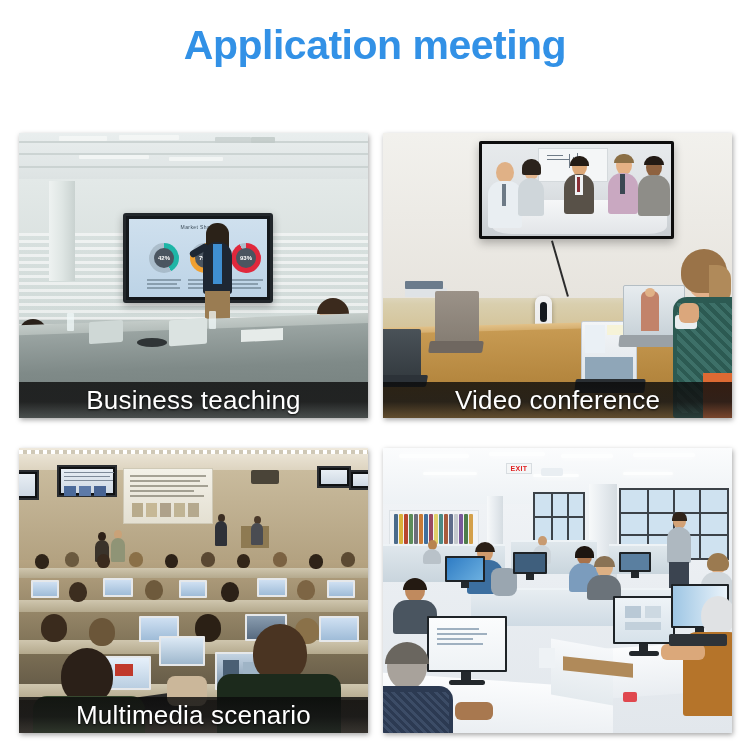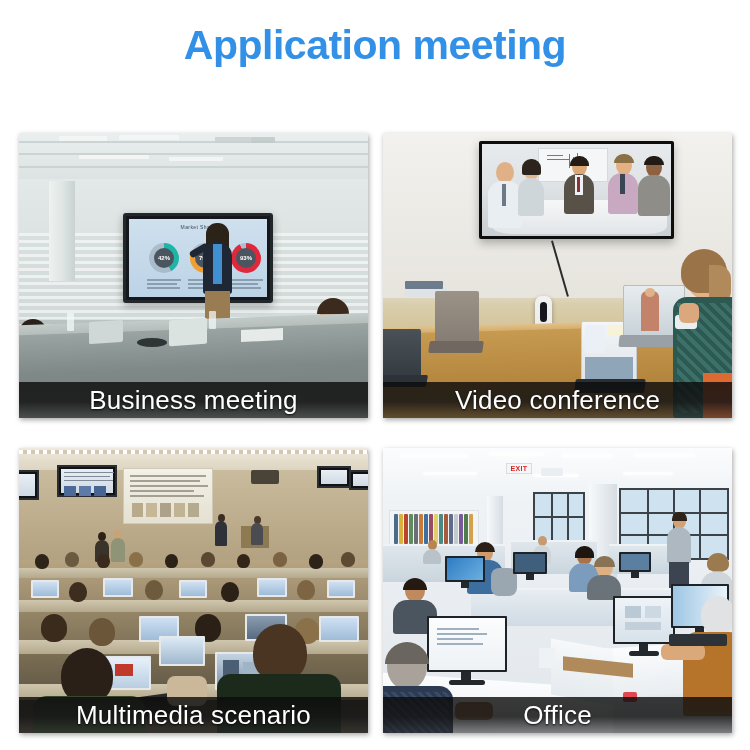--- a/index.html
+++ b/index.html
@@ -246,21 +246,21 @@
         <div class="bm-table2"></div>
         <div class="bm-table"></div>
         <div class="tiny" style="left:70px;top:188px;width:34px;height:22px;background:#cfd8d6;border-radius:2px;transform:skewY(-4deg);"></div>
         <div class="tiny" style="left:150px;top:186px;width:38px;height:26px;background:#dbe3e1;border-radius:2px;transform:skewY(-4deg);"></div>
         <div class="tiny" style="left:222px;top:196px;width:42px;height:12px;background:#e6ebe9;transform:skewY(-3deg);"></div>
         <div class="tiny" style="left:118px;top:205px;width:30px;height:9px;background:#2f3436;border-radius:50%;"></div>
         <div class="tiny" style="left:48px;top:180px;width:7px;height:18px;background:rgba(240,248,248,.75);border-radius:1px;"></div>
         <div class="tiny" style="left:190px;top:178px;width:7px;height:18px;background:rgba(240,248,248,.75);border-radius:1px;"></div>
 
         <div class="caption-band">
-          <span class="caption-text">Business meeting</span>
+          <span class="caption-text">Business teaching</span>
         </div>
       </div>
     </div>
 
     <div class="card c1">
       <div class="photo vc">
 
         <div class="vc-wall"></div>
 
         <div class="vc-tv">
@@ -646,20 +646,17 @@
           <div class="tiny" style="left:0;top:48px;width:78px;height:44px;background:repeating-linear-gradient(45deg,#2c3a52 0 3px,#3c4c66 3px 6px);"></div>
         </div>
         <div class="tiny" style="left:72px;top:254px;width:38px;height:18px;background:#a8784f;border-radius:6px;"></div>
         <div class="person" style="left:300px;top:148px;width:60px;height:120px;">
           <div class="p-head" style="left:18px;top:0;width:34px;height:40px;background:#e0e2e4;"></div>
           <div class="p-body" style="left:0;top:36px;width:60px;height:84px;background:#b5742a;"></div>
         </div>
         <div class="tiny" style="left:278px;top:196px;width:44px;height:16px;background:#dba87a;border-radius:6px;"></div>
         <div class="tiny" style="left:286px;top:186px;width:58px;height:12px;background:#2e3338;border-radius:2px;"></div>
 
-        <div class="caption-band">
-          <span class="caption-text">Office</span>
-        </div>
       </div>
     </div>
 
   </div>
 </div>
 
 </body></html>

